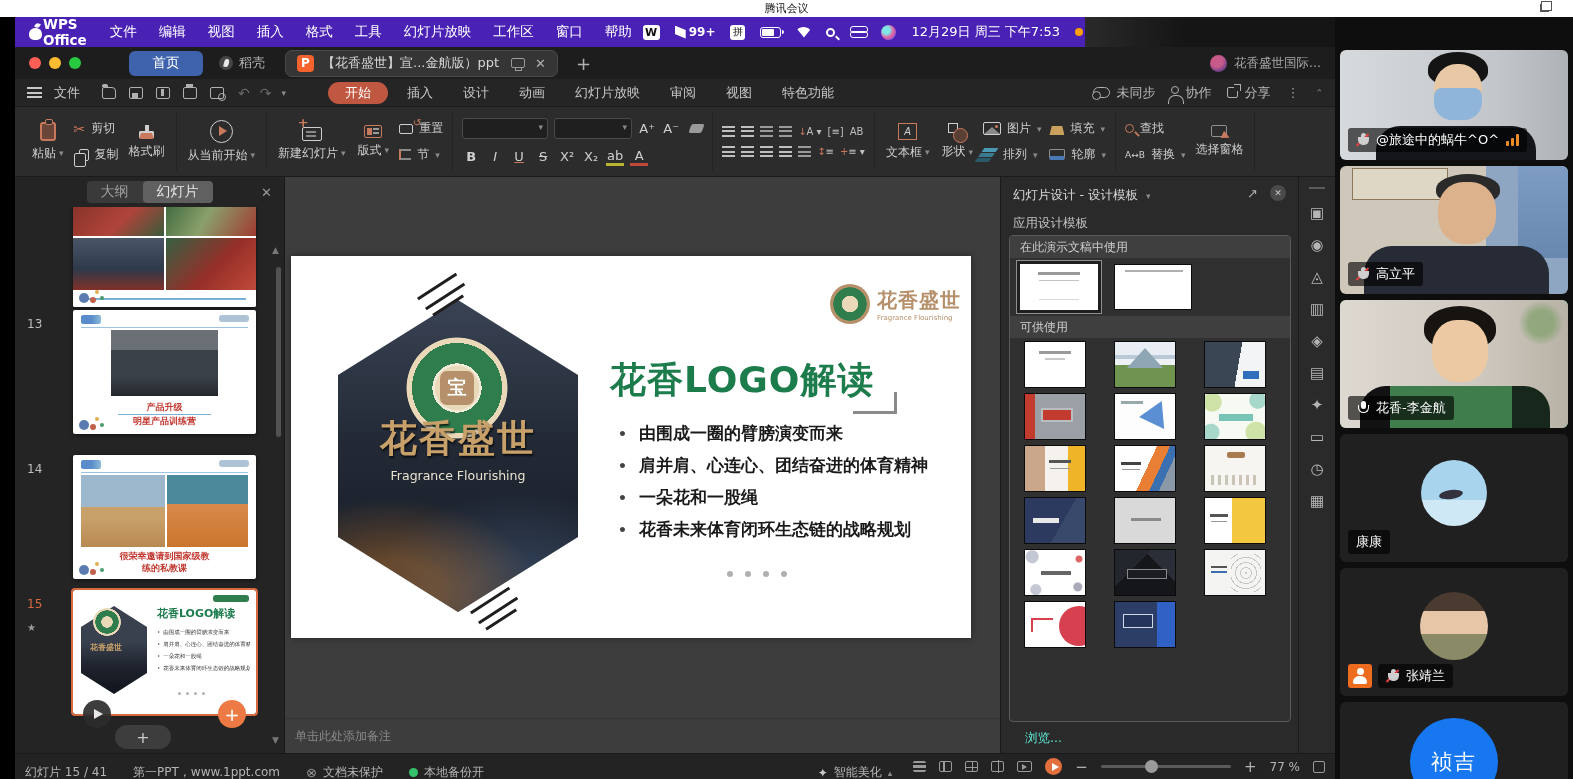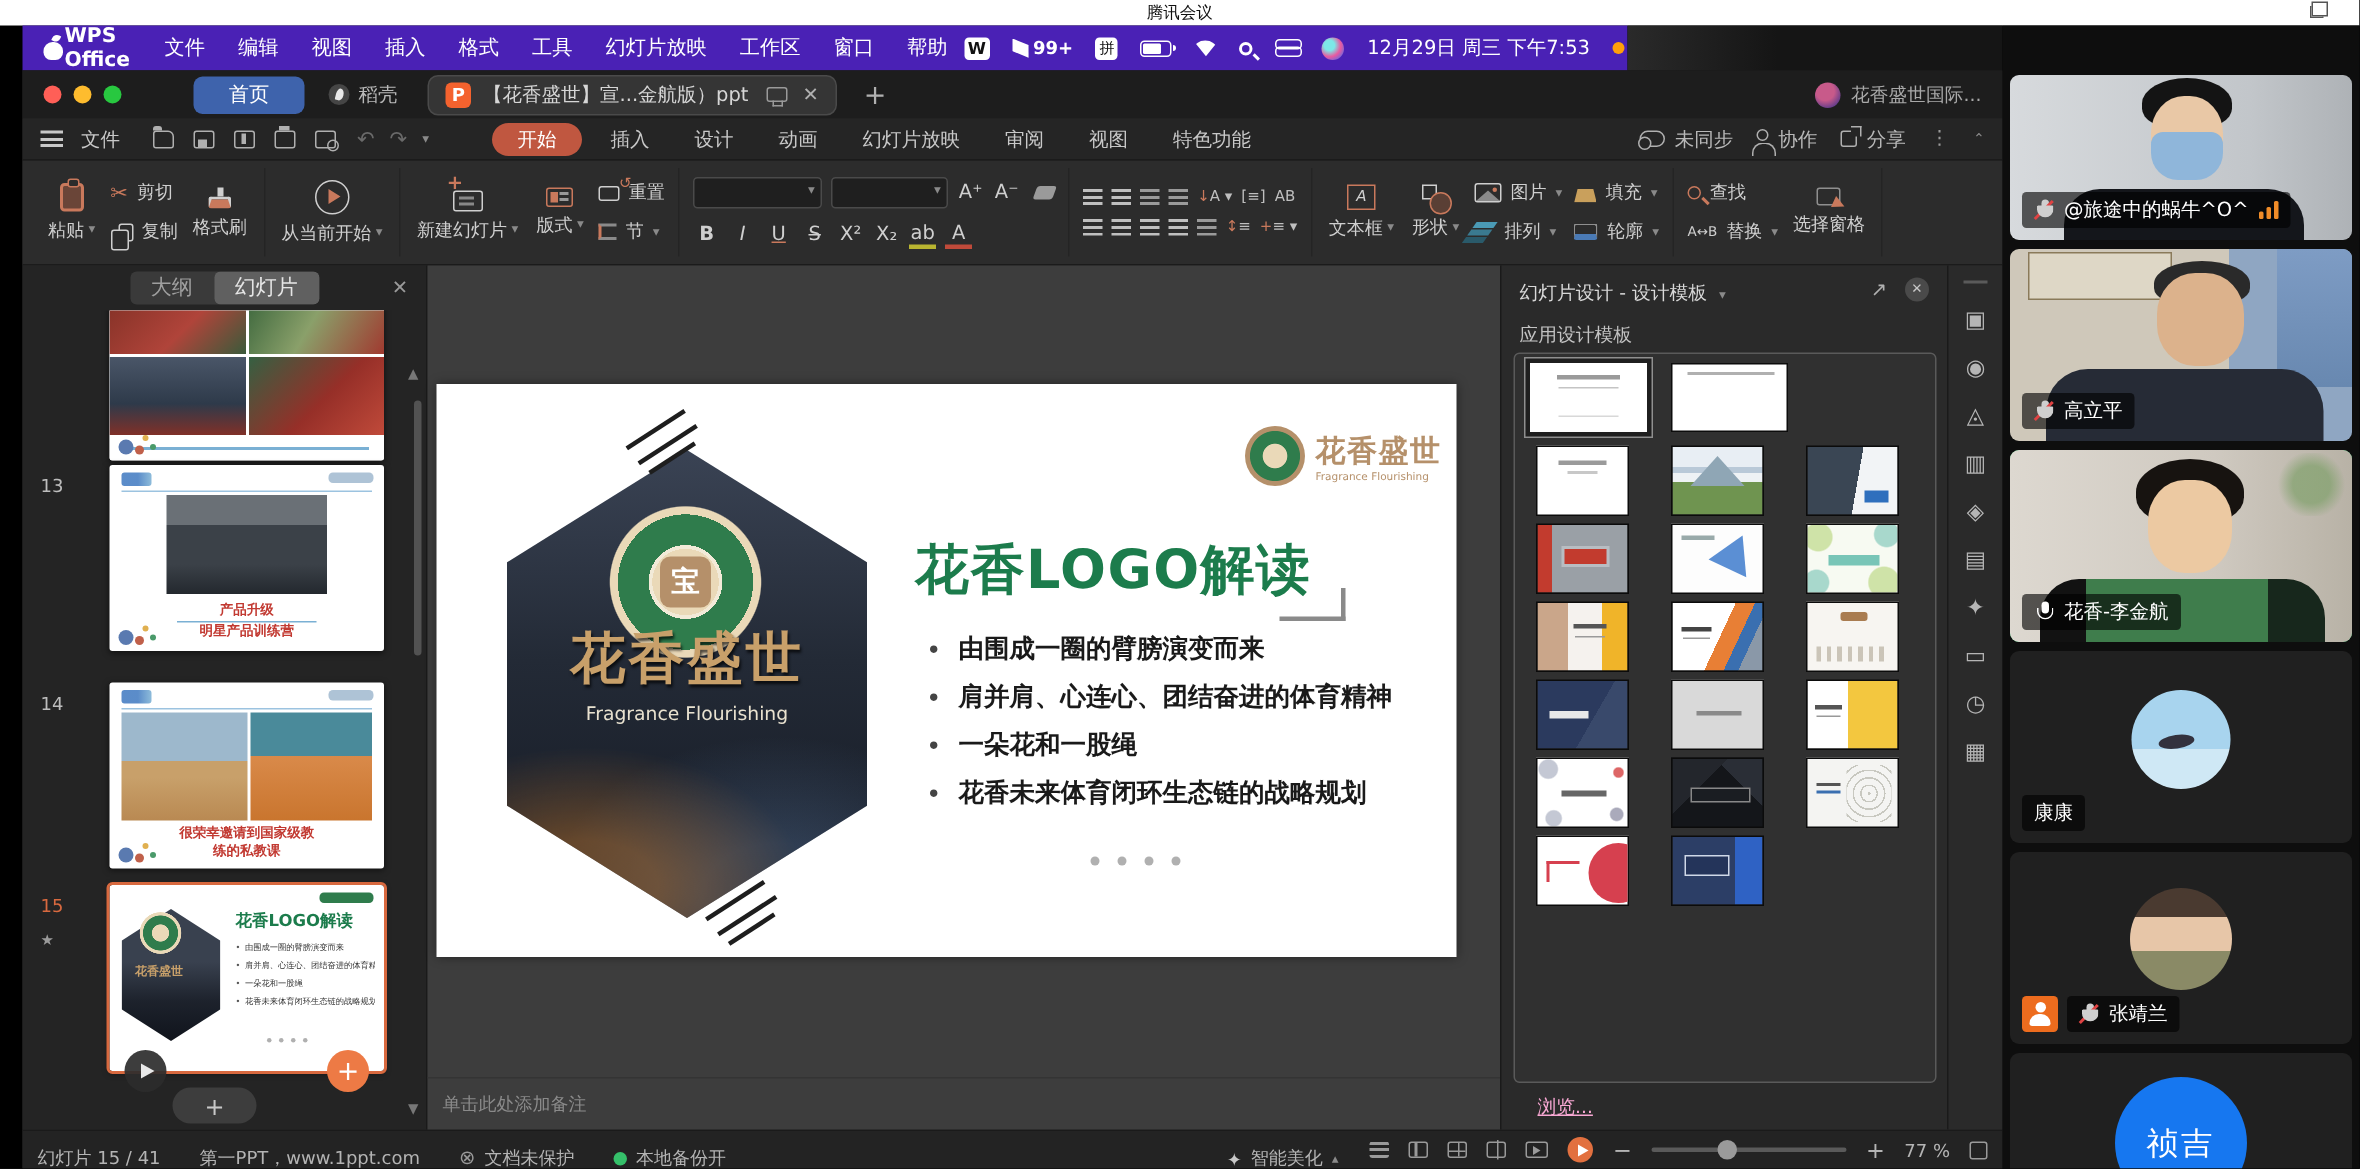--- a/index.html
+++ b/index.html
@@ -257,21 +257,21 @@
   .k-polygon-black{background:linear-gradient(135deg,#23262c 0 35%,transparent 35%),linear-gradient(225deg,#2a2e36 0 30%,transparent 30%),#14161a;}
   .k-polygon-black::before{content:"";position:absolute;left:12px;top:19px;width:38px;height:8px;border:1px solid #888;background:#1a1d22;}
   .k-map-light{background:#f4f4f2;}
   .k-map-light::before{content:"";position:absolute;right:4px;top:4px;width:30px;height:38px;background:repeating-radial-gradient(circle at 50% 50%,#c8c8c0 0 1px,transparent 1px 5px);}
   .k-map-light::after{content:"";position:absolute;left:6px;top:16px;width:16px;height:2px;background:#555;box-shadow:0 5px 0 0 #3a6fb0;}
   .k-circle-red{background:#fff;}
   .k-circle-red::before{content:"";position:absolute;right:-14px;top:4px;width:40px;height:40px;border-radius:50%;background:#d6404f;}
   .k-circle-red::after{content:"";position:absolute;left:6px;top:16px;width:20px;height:12px;border-left:2px solid #d6404f;border-top:2px solid #d6404f;}
   .k-photo-blue{background:linear-gradient(90deg,#2c3e66 0 70%,#2f62c4 70% 100%);}
   .k-photo-blue::before{content:"";position:absolute;left:8px;top:12px;width:28px;height:12px;border:1px solid #cfd8e8;background:#24345a;}
-  .dp-browse{position:absolute;left:24px;top:553px;color:#f9a8d4;text-decoration:underline;}
+  .dp-browse{position:absolute;left:24px;top:553px;color:#5eead4;}
   
   .right-rail{width:37px;background:#2a2a2a;border-left:1px solid #1a1a1a;display:flex;flex-direction:column;align-items:center;padding-top:10px;gap:17px;flex:none;color:#b5b5b5;}
   .rail-div{width:16px;height:2px;background:#5a5a5a;}
   .rail-icon{font-size:15px;line-height:1;}
   
   .statusbar{height:26px;background:#232323;border-top:1px solid #1a1a1a;display:flex;align-items:center;font-size:12px;color:#b4b4b4;padding:0 10px;flex:none;white-space:nowrap;}
   .sb-item{margin-right:26px;display:flex;align-items:center;gap:6px;margin-top:12px;}
   .sb-shield{color:#9a9a9a;font-size:13px;}
   .sb-dot{width:9px;height:9px;border-radius:50%;background:#35c06a;}
   .sb-right{margin-left:auto;display:flex;align-items:center;gap:13px;}
@@ -731,26 +731,28 @@
       <div class="notes-divider"></div>
       <span class="notes-text">单击此处添加备注</span>
     </div>
 
     <div class="design-pane">
       <span class="dp-title"><span>幻灯片设计 - 设计模板</span><span class="caret">▾</span></span>
       <span class="dp-expand">↗</span>
       <span class="dp-close">✕</span>
       <span class="dp-apply">应用设计模板</span>
       <div class="dp-box">
+        <div class="dp-bar">在此演示文稿中使用</div>
         <div class="dp-used">
           <span class="used-cell">
               <span class="used-thumb v1"></span>
             </span>
           <span class="used-thumb v2"></span>
         </div>
+        <div class="dp-bar">可供使用</div>
         <div class="tpl-grid" id="tpl-grid">
             <div class="tcell k-text-white"></div>
             <div class="tcell k-mountain-green"></div>
             <div class="tcell k-mountain-dark"></div>
             <div class="tcell k-mountain-red"></div>
             <div class="tcell k-triangle-blue"></div>
             <div class="tcell k-blobs-green"></div>
             <div class="tcell k-photo-yellow"></div>
             <div class="tcell k-stripes"></div>
             <div class="tcell k-sketch-tan"></div>

